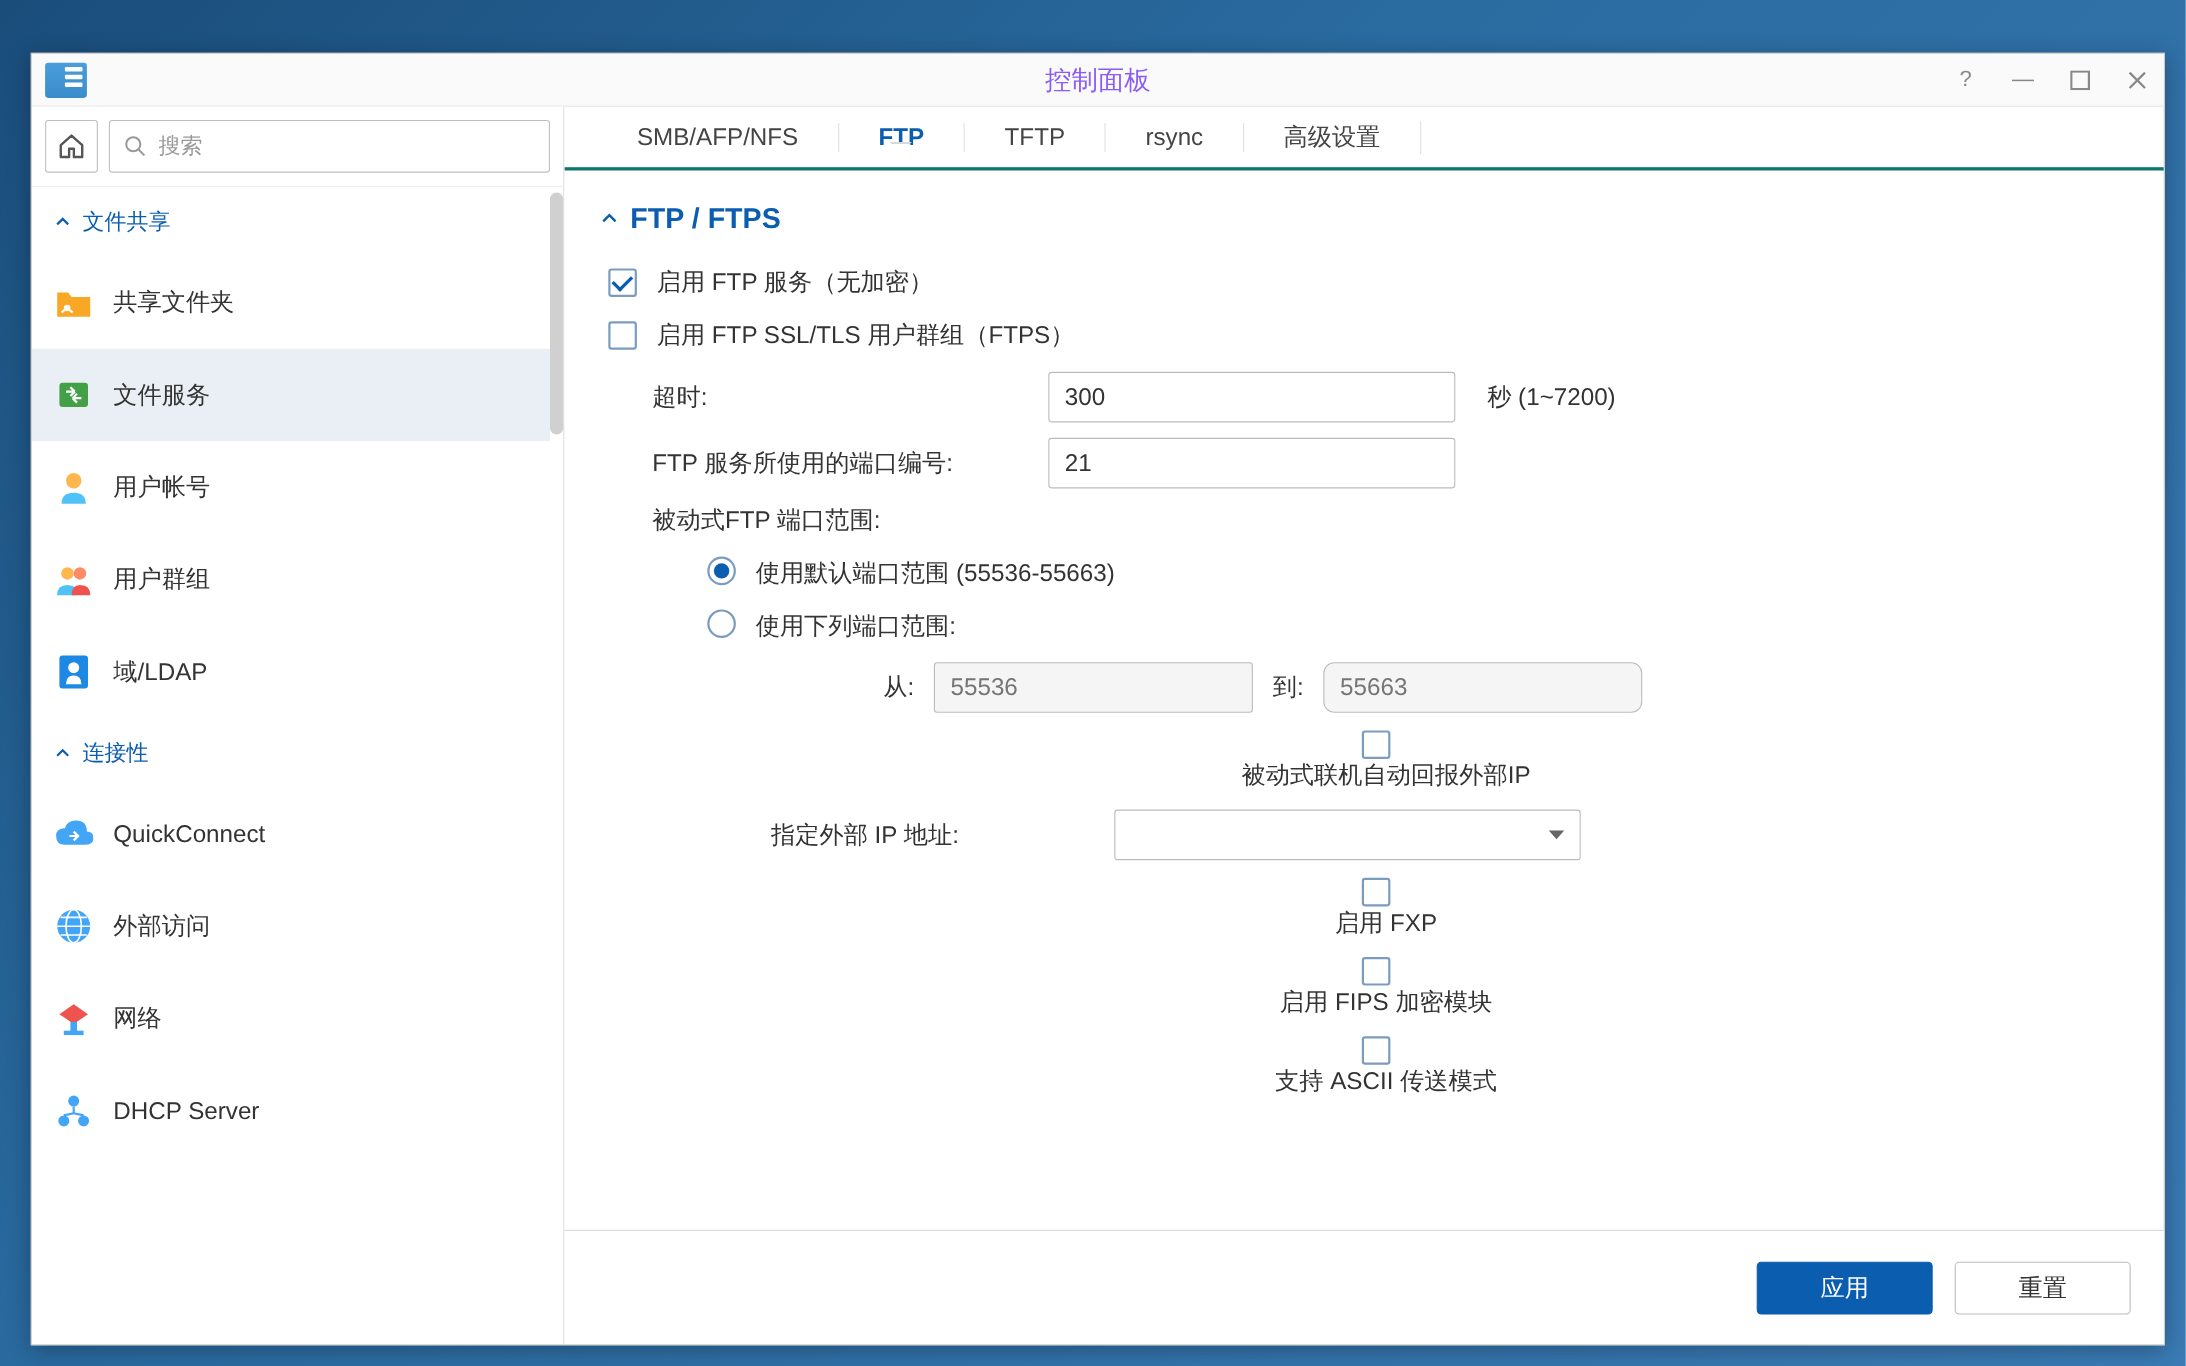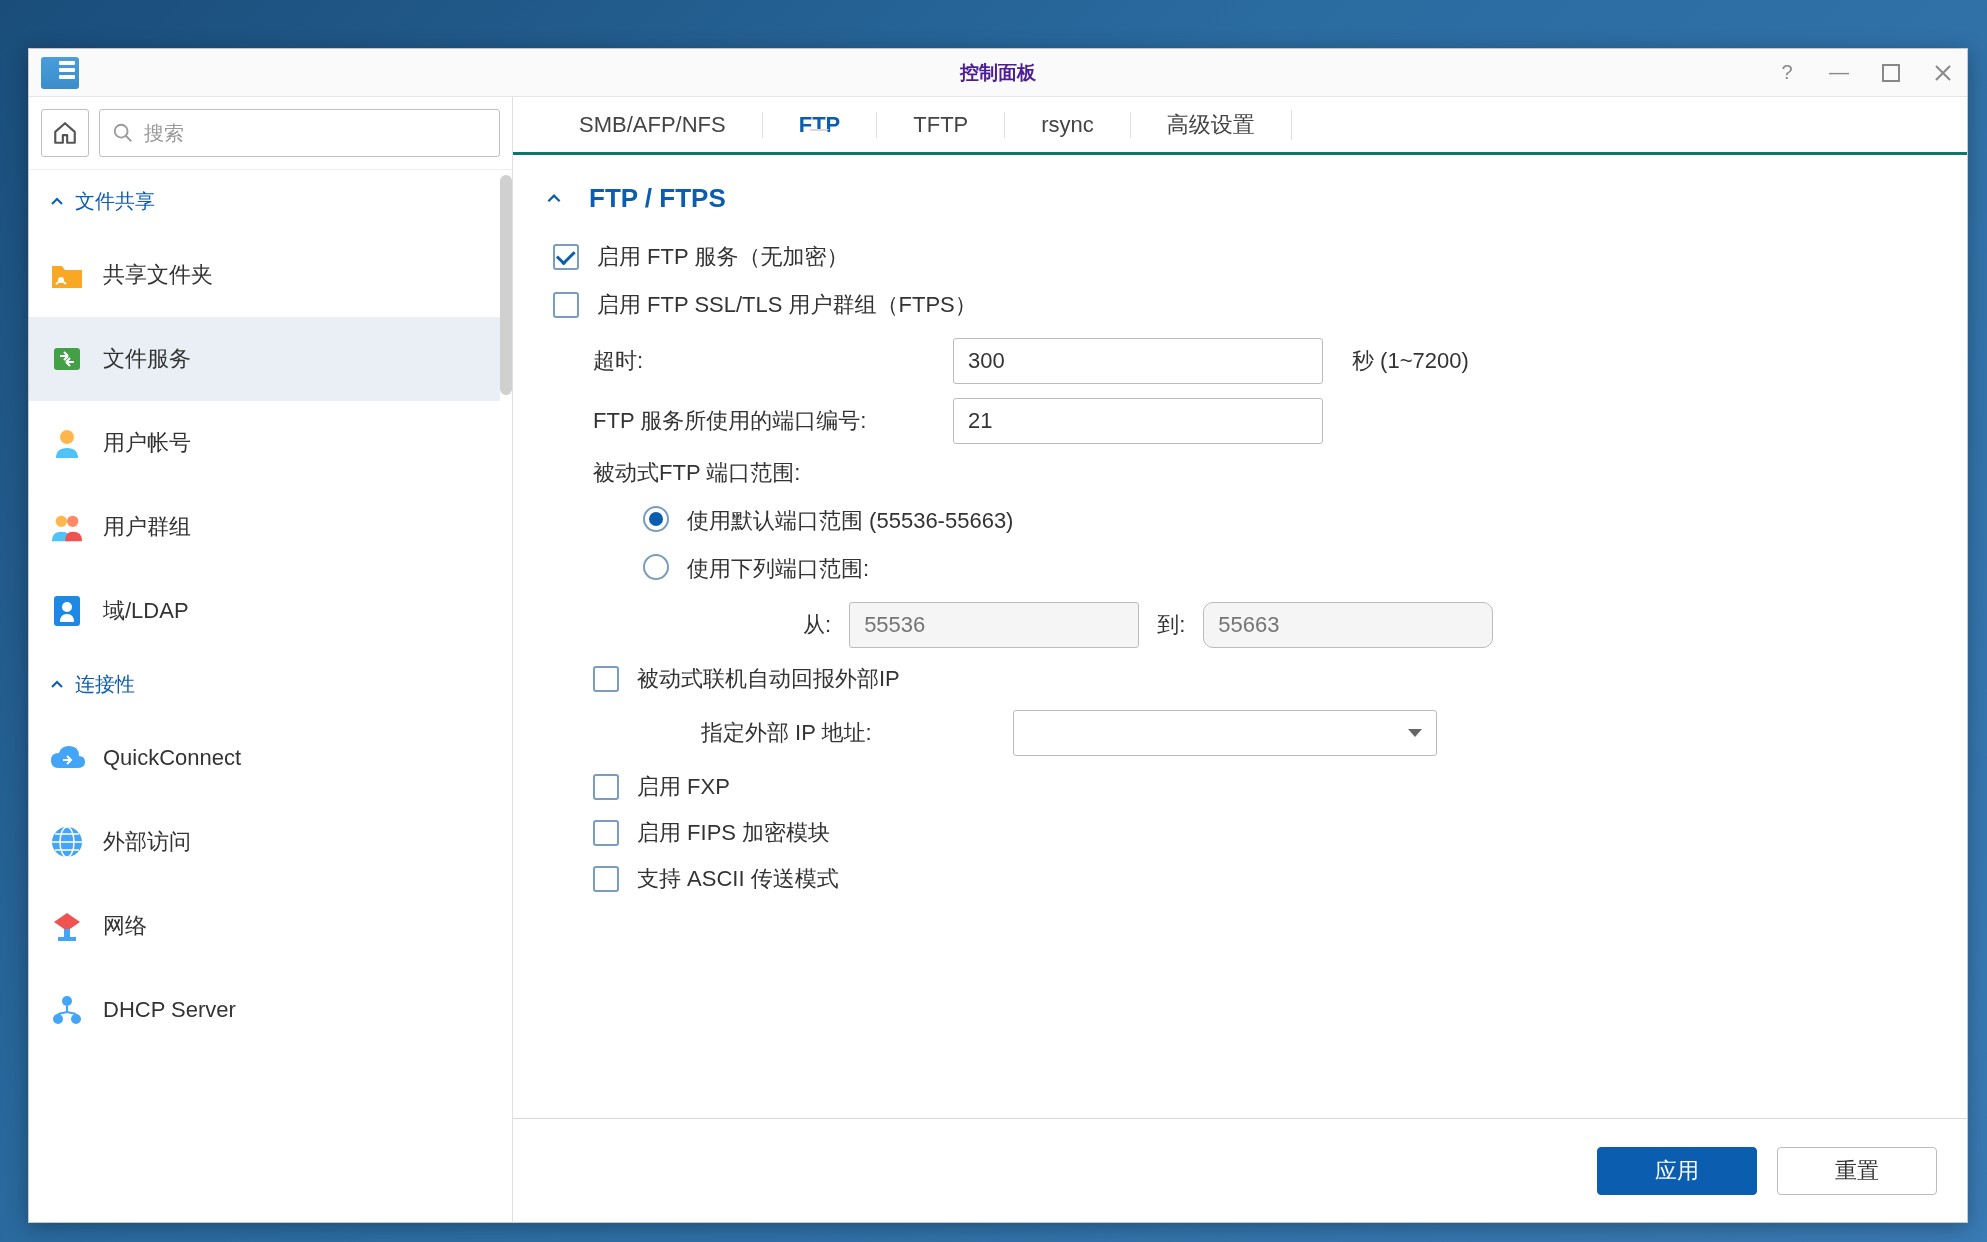--- a/index.html
+++ b/index.html
@@ -1,21 +1,21 @@
 <!DOCTYPE html>
 <html><head>
 <meta charset="utf-8">
 <style>
 * { box-sizing: border-box; margin: 0; padding: 0; font-family: "Microsoft YaHei", "PingFang SC", Arial, sans-serif; }
 body { background: linear-gradient(135deg, #1a4d7a 0%, #2a6ba0 40%, #3a7bb5 100%); width: 1987px; height: 1242px; overflow: hidden; position: relative; }
 .window { position: absolute; left: 28px; top: 48px; width: 1940px; height: 1175px; background: #fff; border: 1px solid #c8c8c8; box-shadow: 0 4px 20px rgba(0,0,0,0.3); display: flex; flex-direction: column; }
 .titlebar { height: 48px; background: #fafafa; border-bottom: 1px solid #e5e5e5; display: flex; align-items: center; position: relative; }
 .title-icon { width: 38px; height: 32px; margin-left: 12px; background: linear-gradient(to bottom, #4a9edb 0%, #3a8ccb 100%); border-radius: 3px; position: relative; }
 .title-icon::before { content: ""; position: absolute; left: 18px; top: 4px; width: 16px; height: 4px; background: #fff; border-radius: 1px; box-shadow: 0 7px 0 #fff, 0 14px 0 #fff; }
-.title-text { position: absolute; left: 50%; transform: translateX(-50%); color: #4c1d95; font-size: 19px; font-weight: 700; }
+.title-text { position: absolute; left: 50%; transform: translateX(-50%); color: #8b5cf6; font-size: 24px; font-weight: 400; }
 .title-controls { position: absolute; right: 12px; display: flex; gap: 28px; align-items: center; }
 .title-controls span { width: 24px; height: 24px; display: flex; align-items: center; justify-content: center; color: #888; font-size: 20px; cursor: pointer; }
 .body { flex: 1; display: flex; min-height: 0; }
 .sidebar { width: 484px; border-right: 1px solid #e0e0e0; display: flex; flex-direction: column; background: #fff; position: relative; }
 .sidebar-top { display: flex; gap: 10px; padding: 12px 12px 12px 12px; border-bottom: 1px solid #eee; }
 .home-btn { width: 48px; height: 48px; border: 1px solid #bfbfbf; background: #fff; display: flex; align-items: center; justify-content: center; border-radius: 3px; cursor: pointer; }
 .search-box { flex: 1; height: 48px; border: 1px solid #bfbfbf; border-radius: 3px; display: flex; align-items: center; padding: 0 12px; gap: 10px; }
 .search-box input { border: none; outline: none; flex: 1; font-size: 20px; color: #666; background: transparent; }
 .search-box input::placeholder { color: #999; }
 .sidebar-scroll { flex: 1; overflow-y: auto; padding-right: 12px; }
@@ -24,39 +24,39 @@
 .side-item.active { background: #e9eff4; }
 .side-icon { width: 36px; height: 36px; display: flex; align-items: center; justify-content: center; }
 .scrollbar-thumb { position: absolute; right: 0; top: 78px; width: 12px; height: 220px; background: #d0d0d0; border-radius: 6px; }
 .main { flex: 1; display: flex; flex-direction: column; min-width: 0; }
 .tabs { height: 58px; border-bottom: 3px solid #0f766e; display: flex; align-items: center; padding-left: 30px; }
 .tab { padding: 0 36px; display: flex; align-items: center; font-size: 22px; color: #444; cursor: pointer; position: relative; border-right: 1px solid #e0e0e0; }
 .tab.active { color: #0b5db0; font-weight: 600; }
 .tab.active::after { content: ""; position: absolute; bottom: -1px; left: 50%; transform: translateX(-50%); width: 0; height: 0; border-left: 10px solid transparent; border-right: 10px solid transparent; border-top: 10px solid #d8d8d8; }
 .tab.active::before { content: ""; position: absolute; bottom: -2px; left: 50%; transform: translateX(-50%); width: 0; height: 0; border-left: 9px solid transparent; border-right: 9px solid transparent; border-top: 9px solid #fff; z-index: 1; }
 .content { flex: 1; overflow-y: auto; padding: 28px 40px 20px 20px; }
-.section-header { display: flex; align-items: center; gap: 26px; color: #0b5db0; font-size: 26px; font-weight: 600; margin-bottom: 28px; padding-left: 12px; }
+.section-header { display: flex; align-items: center; gap: 10px; color: #0b5db0; font-size: 26px; font-weight: 600; margin-bottom: 28px; padding-left: 12px; }
 .form-row { display: flex; align-items: center; margin-bottom: 18px; padding-left: 20px; }
 .checkbox { width: 26px; height: 26px; border: 2px solid #7a9cbf; border-radius: 3px; margin-right: 18px; display: flex; align-items: center; justify-content: center; cursor: pointer; background: #fff; }
 .checkbox.checked::after { content: ""; width: 14px; height: 8px; border-left: 3px solid #0b5db0; border-bottom: 3px solid #0b5db0; transform: rotate(-45deg) translate(1px,-2px); }
 .cb-label { font-size: 22px; color: #333; }
 .field-row { display: flex; align-items: center; margin: 14px 0 14px 60px; }
 .field-label { width: 360px; font-size: 22px; color: #333; }
 .text-input { width: 370px; height: 46px; border: 1px solid #bcbcbc; border-radius: 3px; padding: 0 14px; font-size: 22px; color: #333; outline: none; }
 .text-input.disabled { background: #f5f5f5; color: #999; }
 .hint { margin-left: 29px; font-size: 22px; color: #333; }
 .radio-group { margin: 10px 0 10px 110px; }
 .radio-row { display: flex; align-items: flex-start; margin: 18px 0; cursor: pointer; }
 .radio { width: 26px; height: 26px; border: 2px solid #7a9cbf; border-radius: 50%; margin-right: 18px; display: flex; align-items: center; justify-content: center; }
 .radio.checked::after { content: ""; width: 14px; height: 14px; background: #0b5db0; border-radius: 50%; }
 .radio-label { font-size: 22px; color: #333; }
 .range-row { display: flex; align-items: center; gap: 18px; margin-left: 160px; margin-top: 12px; }
 .range-label { font-size: 22px; color: #333; }
 .sub-checkbox-group { margin-left: 60px; }
-.sub-checkbox-row { display: flex; align-items: center; margin: 16px 0; }
+.sub-checkbox-row { display: flex; align-items: center; margin: 16px 0; flex-direction: column; }
 .select-row { display: flex; align-items: center; margin: 14px 0 14px 108px; }
 .select-row .field-label { width: 312px; }
 .select { width: 424px; height: 46px; border: 1px solid #bcbcbc; border-radius: 3px; background: #fff; display: flex; align-items: center; justify-content: space-between; padding: 0 14px; cursor: pointer; }
 .select .caret { width: 0; height: 0; border-left: 7px solid transparent; border-right: 7px solid transparent; border-top: 8px solid #666; }
 .footer { height: 104px; border-top: 1px solid #d8d8d8; display: flex; align-items: center; justify-content: flex-end; gap: 20px; padding-right: 30px; background: #fff; }
 .btn { width: 160px; height: 48px; border-radius: 4px; font-size: 22px; cursor: pointer; border: 1px solid #bcbcbc; background: #fff; color: #333; }
 .btn.primary { background: #0b5db0; border-color: #0b5db0; color: #fff; }
 svg { display: block; }
 </style>
 </head>

